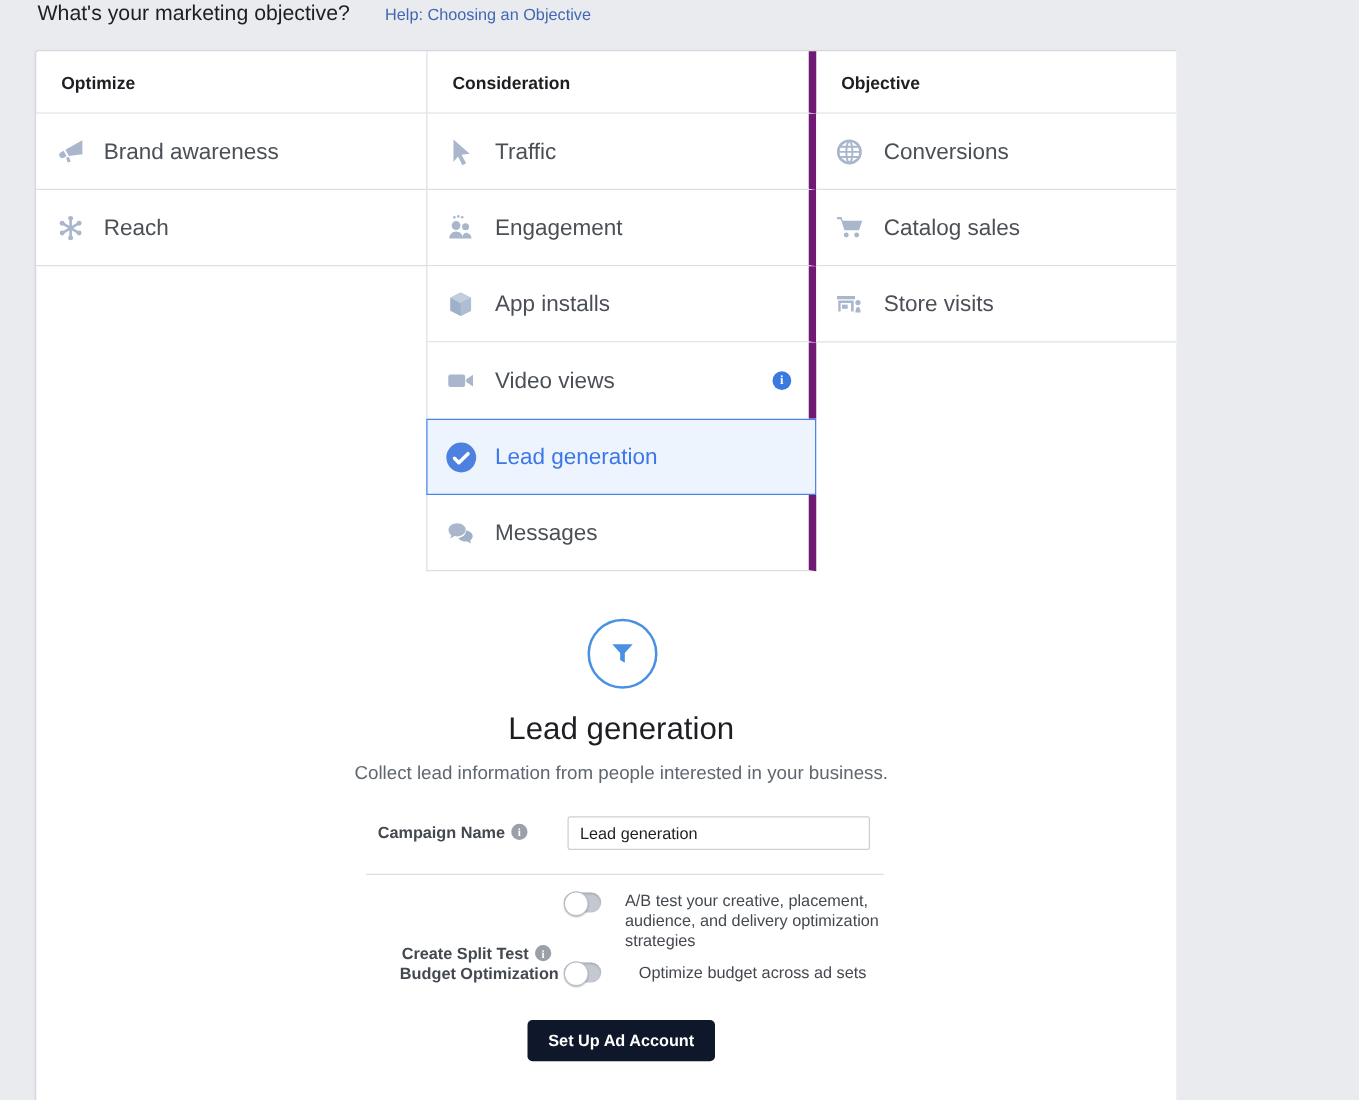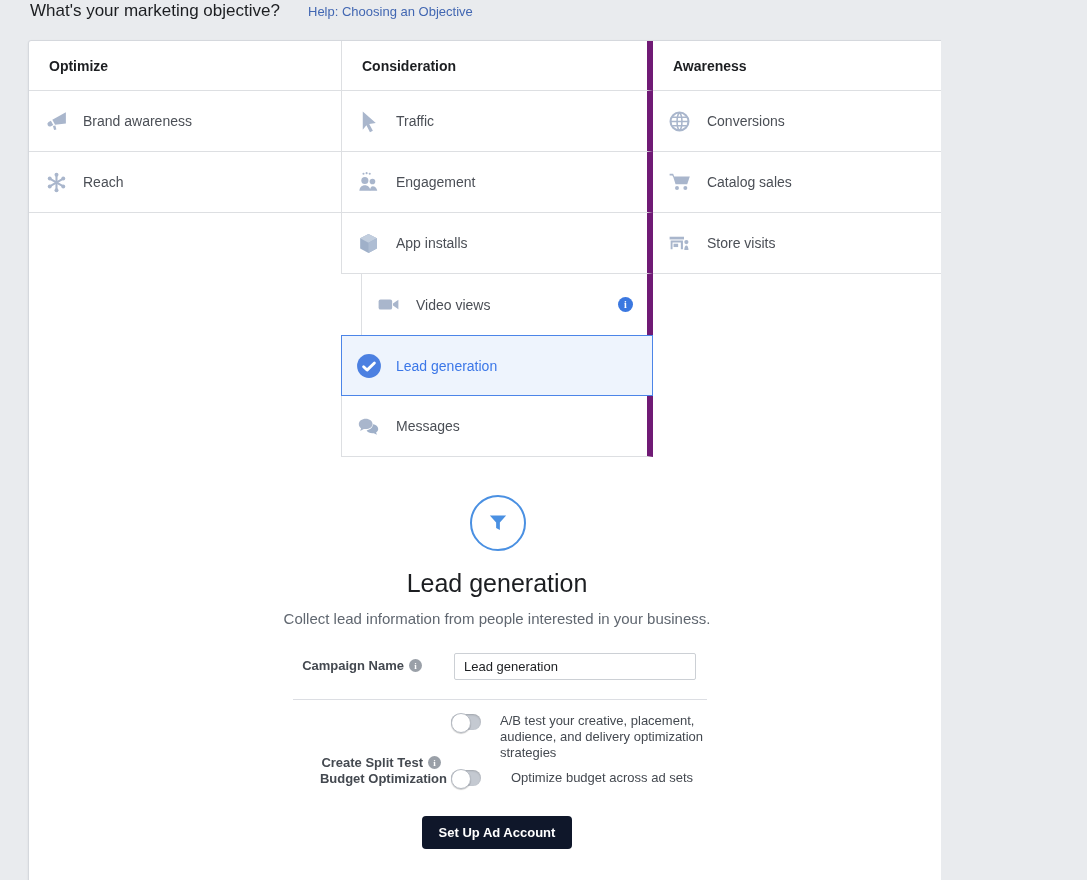--- a/index.html
+++ b/index.html
@@ -17,22 +17,22 @@
            box-shadow:0 1px 2px rgba(0,0,0,.08); }
 
   
   .grid { display:flex; width:100%; }
   .col { width:33.3333%; }
   .hcell { height:50px; display:flex; align-items:center; padding-left:20px;
            font-size:14px; font-weight:700; color:#1c1e21; border-bottom:1px solid #dddfe2; }
   .cell { height:61px; display:flex; align-items:center; padding:0 14px 0 14px; gap:14px;
           border-bottom:1px solid #dddfe2; cursor:pointer; background:#fff; }
   .col-mid .hcell, .col-mid .cell { border-left:1px solid #dddfe2; border-right:6px solid #701a75; }
-  .cell .label { font-size:14px; color:#4b4f56; }
-  .cell.no-bottom { border-bottom:none;margin-left:20px; }
+  .cell .label { font-size:18px; color:#4b4f56; }
+  .cell.no-bottom { border-bottom:none; }
   .cell.selected { border:1px solid #4c85e8; background:#eef4fd; }
   .cell.selected .label { color:#3b77e8; }
   .icon-box { width:26px; height:26px; flex:0 0 26px; display:flex; align-items:center; justify-content:center; }
 
   
   .info-icon { width:13px; height:13px; border-radius:50%; background:#9aa0a8; color:#fff;
                display:inline-flex; align-items:center; justify-content:center; flex:0 0 13px;
                font:700 9px "Liberation Serif", serif; cursor:pointer; }
   .info-icon::after { content:"i"; }
   .info-icon.blue { width:15px; height:15px; flex:0 0 15px; background:#3b78e0; font-size:10px; margin-left:auto; }
@@ -187,21 +187,21 @@
             <svg viewBox="0 0 24 24" width="25" height="25">
               <path d="M9.3 4.5c3.7 0 6.6 2.2 6.6 5 0 2.8-2.9 5-6.6 5-.6 0-1.2-.1-1.8-.2L4 16.2l.9-2.5c-1.3-.9-2.2-2.3-2.2-4.2 0-2.8 3-5 6.6-5z" fill="#a9b6cc"></path>
               <path d="M16.3 9.9c2.8.3 5 2.1 5 4.4 0 1.4-.8 2.6-2 3.4l.8 2.2-3-1.5c-.4.1-.9.1-1.4.1-2.4 0-4.5-1.1-5.5-2.7 1-.3 5.9-1.4 6.1-5.9z" fill="#9fb0c9"></path>
             </svg>
           </span>
           <span class="label">Messages</span>
         </div>
       </div>
 
       <div class="col">
-        <div class="hcell">Awareness</div>
+        <div class="hcell">Objective</div>
 
         <div class="cell">
           <span class="icon-box">
             <svg viewBox="0 0 24 24" width="25" height="25" fill="none" stroke="#a9b6cc">
               <circle cx="12" cy="12" r="8.6" stroke-width="2"></circle>
               <path d="M3.6 12h16.8M5 8h14M5 16h14" stroke-width="1.5"></path>
               <path d="M12 3.4c3.1 2.4 3.1 14.8 0 17.2M12 3.4c-3.1 2.4-3.1 14.8 0 17.2" stroke-width="1.5"></path>
             </svg>
           </span>
           <span class="label">Conversions</span>

